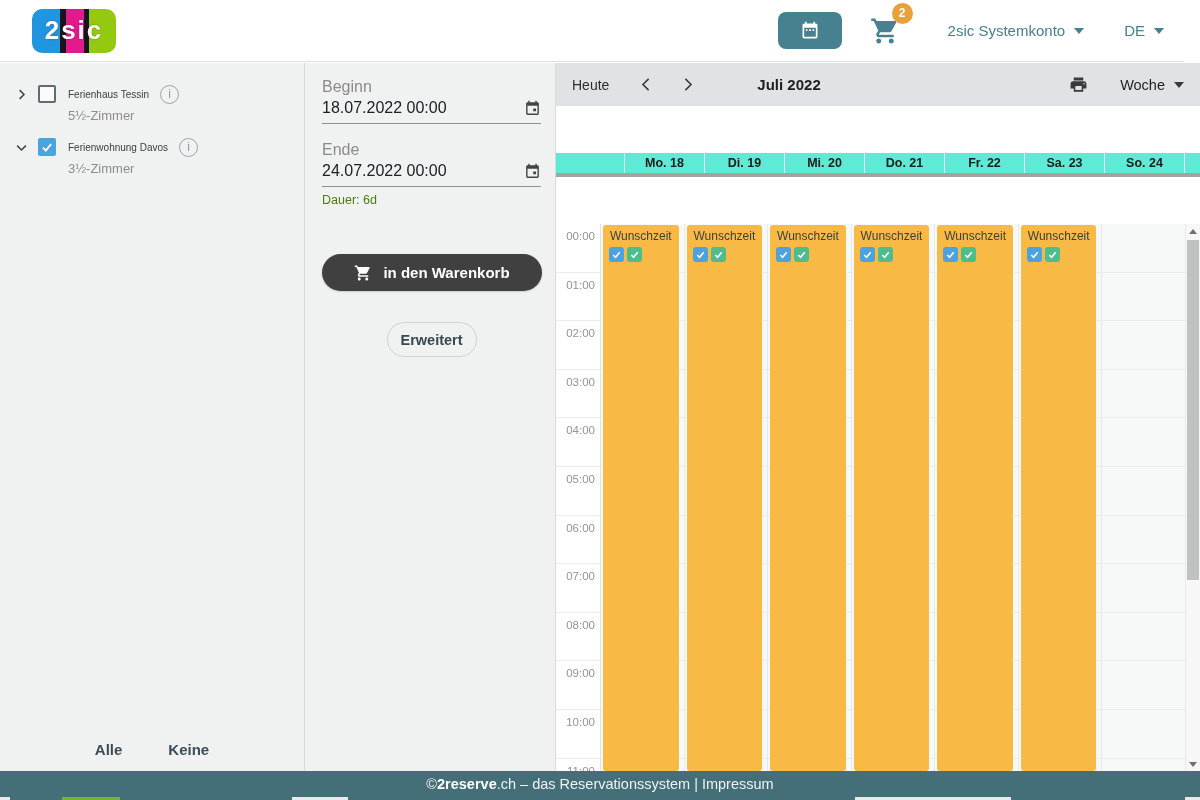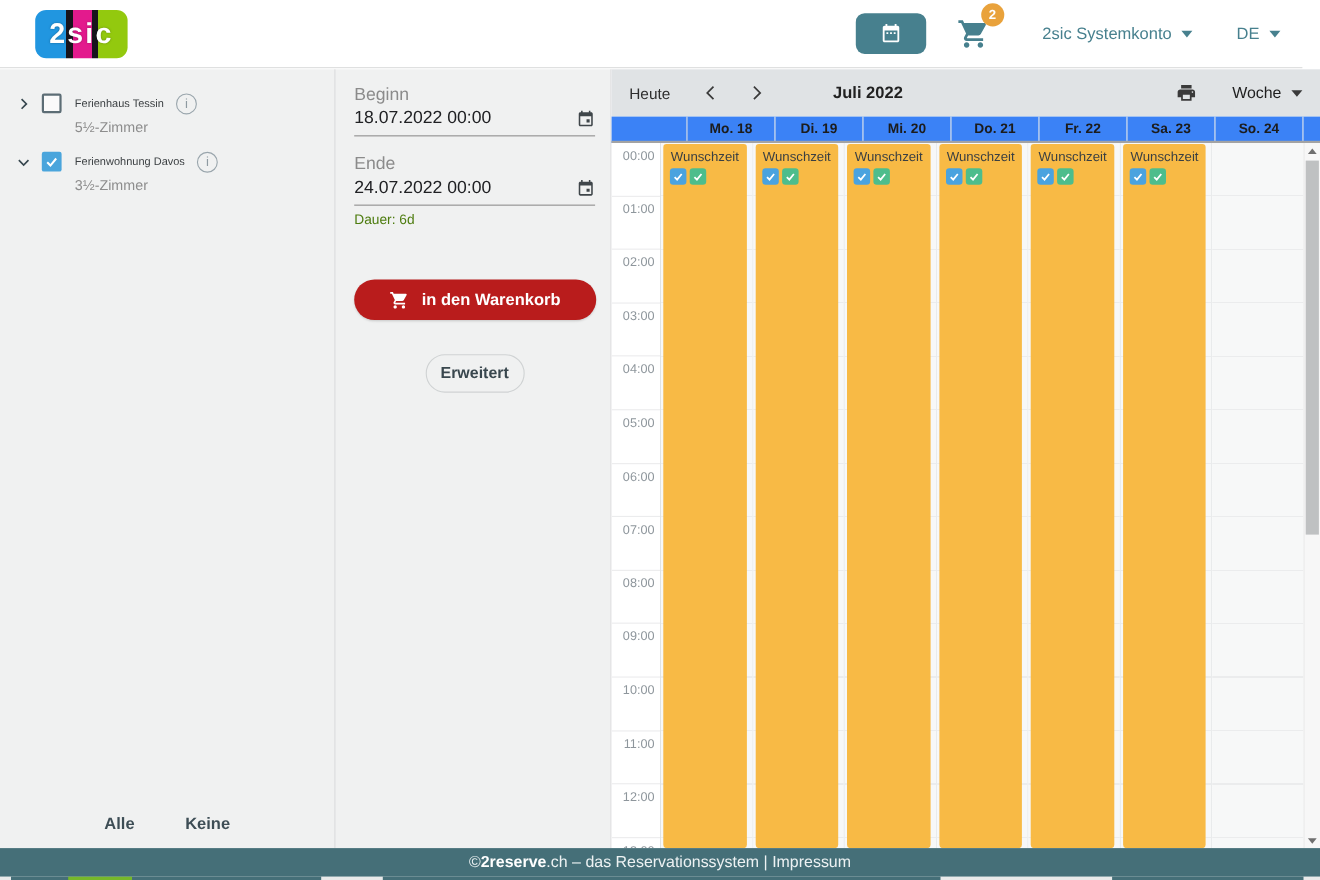--- a/index.html
+++ b/index.html
@@ -47,44 +47,44 @@
   .txt-btn { background:none; border:none; font-family:inherit; font-size:15px; font-weight:600; color:#3d4d55; cursor:pointer;}
 
   
   .booking { width:251px; flex:0 0 251px; background:#f0f1f1; border-right:1px solid #d9dadb; padding:15px 14px 0 17px;}
   .field-label { font-size:16px; color:#8b8b8b; }
   .field-row { display:flex; align-items:center; border-bottom:1px solid #8f8f8f; padding:3px 0 6px; }
   .field-value { flex:1; font-size:16px; color:#202124; }
   .field-row svg { width:17px; height:17px; fill:#3f464a; cursor:pointer; }
   .field-group { margin-bottom:17px; }
   .duration { font-size:12.5px; color:#4d7c0f; margin-top:-11px; }
-  .cart-btn { margin-top:47px; width:220px; height:37px; border-radius:19px; background:#b91c1c; border:none;
+  .cart-btn { margin-top:47px; width:220px; height:37px; border-radius:19px; background:#404040; border:none;
               color:#fff; font-family:inherit; font-size:15px; font-weight:700; cursor:pointer;
               display:flex; align-items:center; justify-content:center; gap:11px; box-shadow:0 1px 2px rgba(0,0,0,.15);}
   .cart-btn svg { width:18px; height:18px; fill:#fff; }
   .adv-btn { margin:31px auto 0; display:flex; align-items:center; justify-content:center; width:90px; height:35px;
              border-radius:18px; border:1px solid #cfd2d3; background:transparent; font-family:inherit;
              font-size:14.5px; font-weight:600; color:#39474e; cursor:pointer; }
 
   
-  .calendar { flex:1; min-width:0; display:flex; flex-direction:column; background:#fff; }
+  .calendar { flex:1; min-width:0; display:flex; flex-direction:column; background:#fff;gap:47px; }
   .cal-toolbar { flex:0 0 43px; height:43px; background:#e0e3e5; display:flex; align-items:center; padding:0 16px; }
   .btn-heute { background:none; border:none; font-family:inherit; font-size:14px; color:#2e2e2e; margin-right:24px; cursor:pointer;}
   .nav-btn { width:26px; height:26px; background:none; border:none; cursor:pointer; margin-right:15px;
              display:flex; align-items:center; justify-content:center; }
   .nav-btn svg { width:17px; height:17px; stroke:#3a3a3a; stroke-width:2.2; fill:none; }
   .cal-title { font-size:15px; font-weight:700; color:#212121; margin-left:42px; }
   .toolbar-spacer { flex:1; }
   .print-btn { background:none; border:none; cursor:pointer; margin-right:32px; display:flex; }
   .print-btn svg { width:19px; height:19px; fill:#3a3a3a; }
   .view-btn { background:none; border:none; font-family:inherit; display:flex; align-items:center; gap:9px;
               font-size:14.5px; color:#1f1f1f; cursor:pointer; }
   .view-btn .caret { border-top-color:#3a3a3a; }
 
-  .day-header { flex:0 0 24px; height:24px; display:flex; border-bottom:2px solid #a3a3a3; background:#3b82f6;padding-left:24px; }
+  .day-header { flex:0 0 24px; height:24px; display:flex; border-bottom:4px solid #a3a3a3; background:#5eead4;padding-left:24px; }
   .dh-gutter { width:45px; flex:0 0 45px; border-right:1px solid #e0e2e3; }
   .dh-cell { flex:1; display:flex; align-items:center; justify-content:center; font-size:12.5px; font-weight:700;
              color:#1c1c1c; border-right:1px solid #e7e9ea; }
   .dh-cell:last-of-type { border-right:none; }
   .dh-pad { width:15px; flex:0 0 15px; }
 
   .cal-grid { flex:1; position:relative; overflow:hidden;padding-left:16px; }
   .time-gutter { position:absolute; left:0; top:0; bottom:0; width:45px; border-right:1px solid #e0e2e3; background:#fff;}
   .hour-cell { height:48.6px; border-bottom:1px solid #ebeced; font-size:11.5px; color:#8e969c;
                text-align:right; padding:6px 5px 0 0; }

